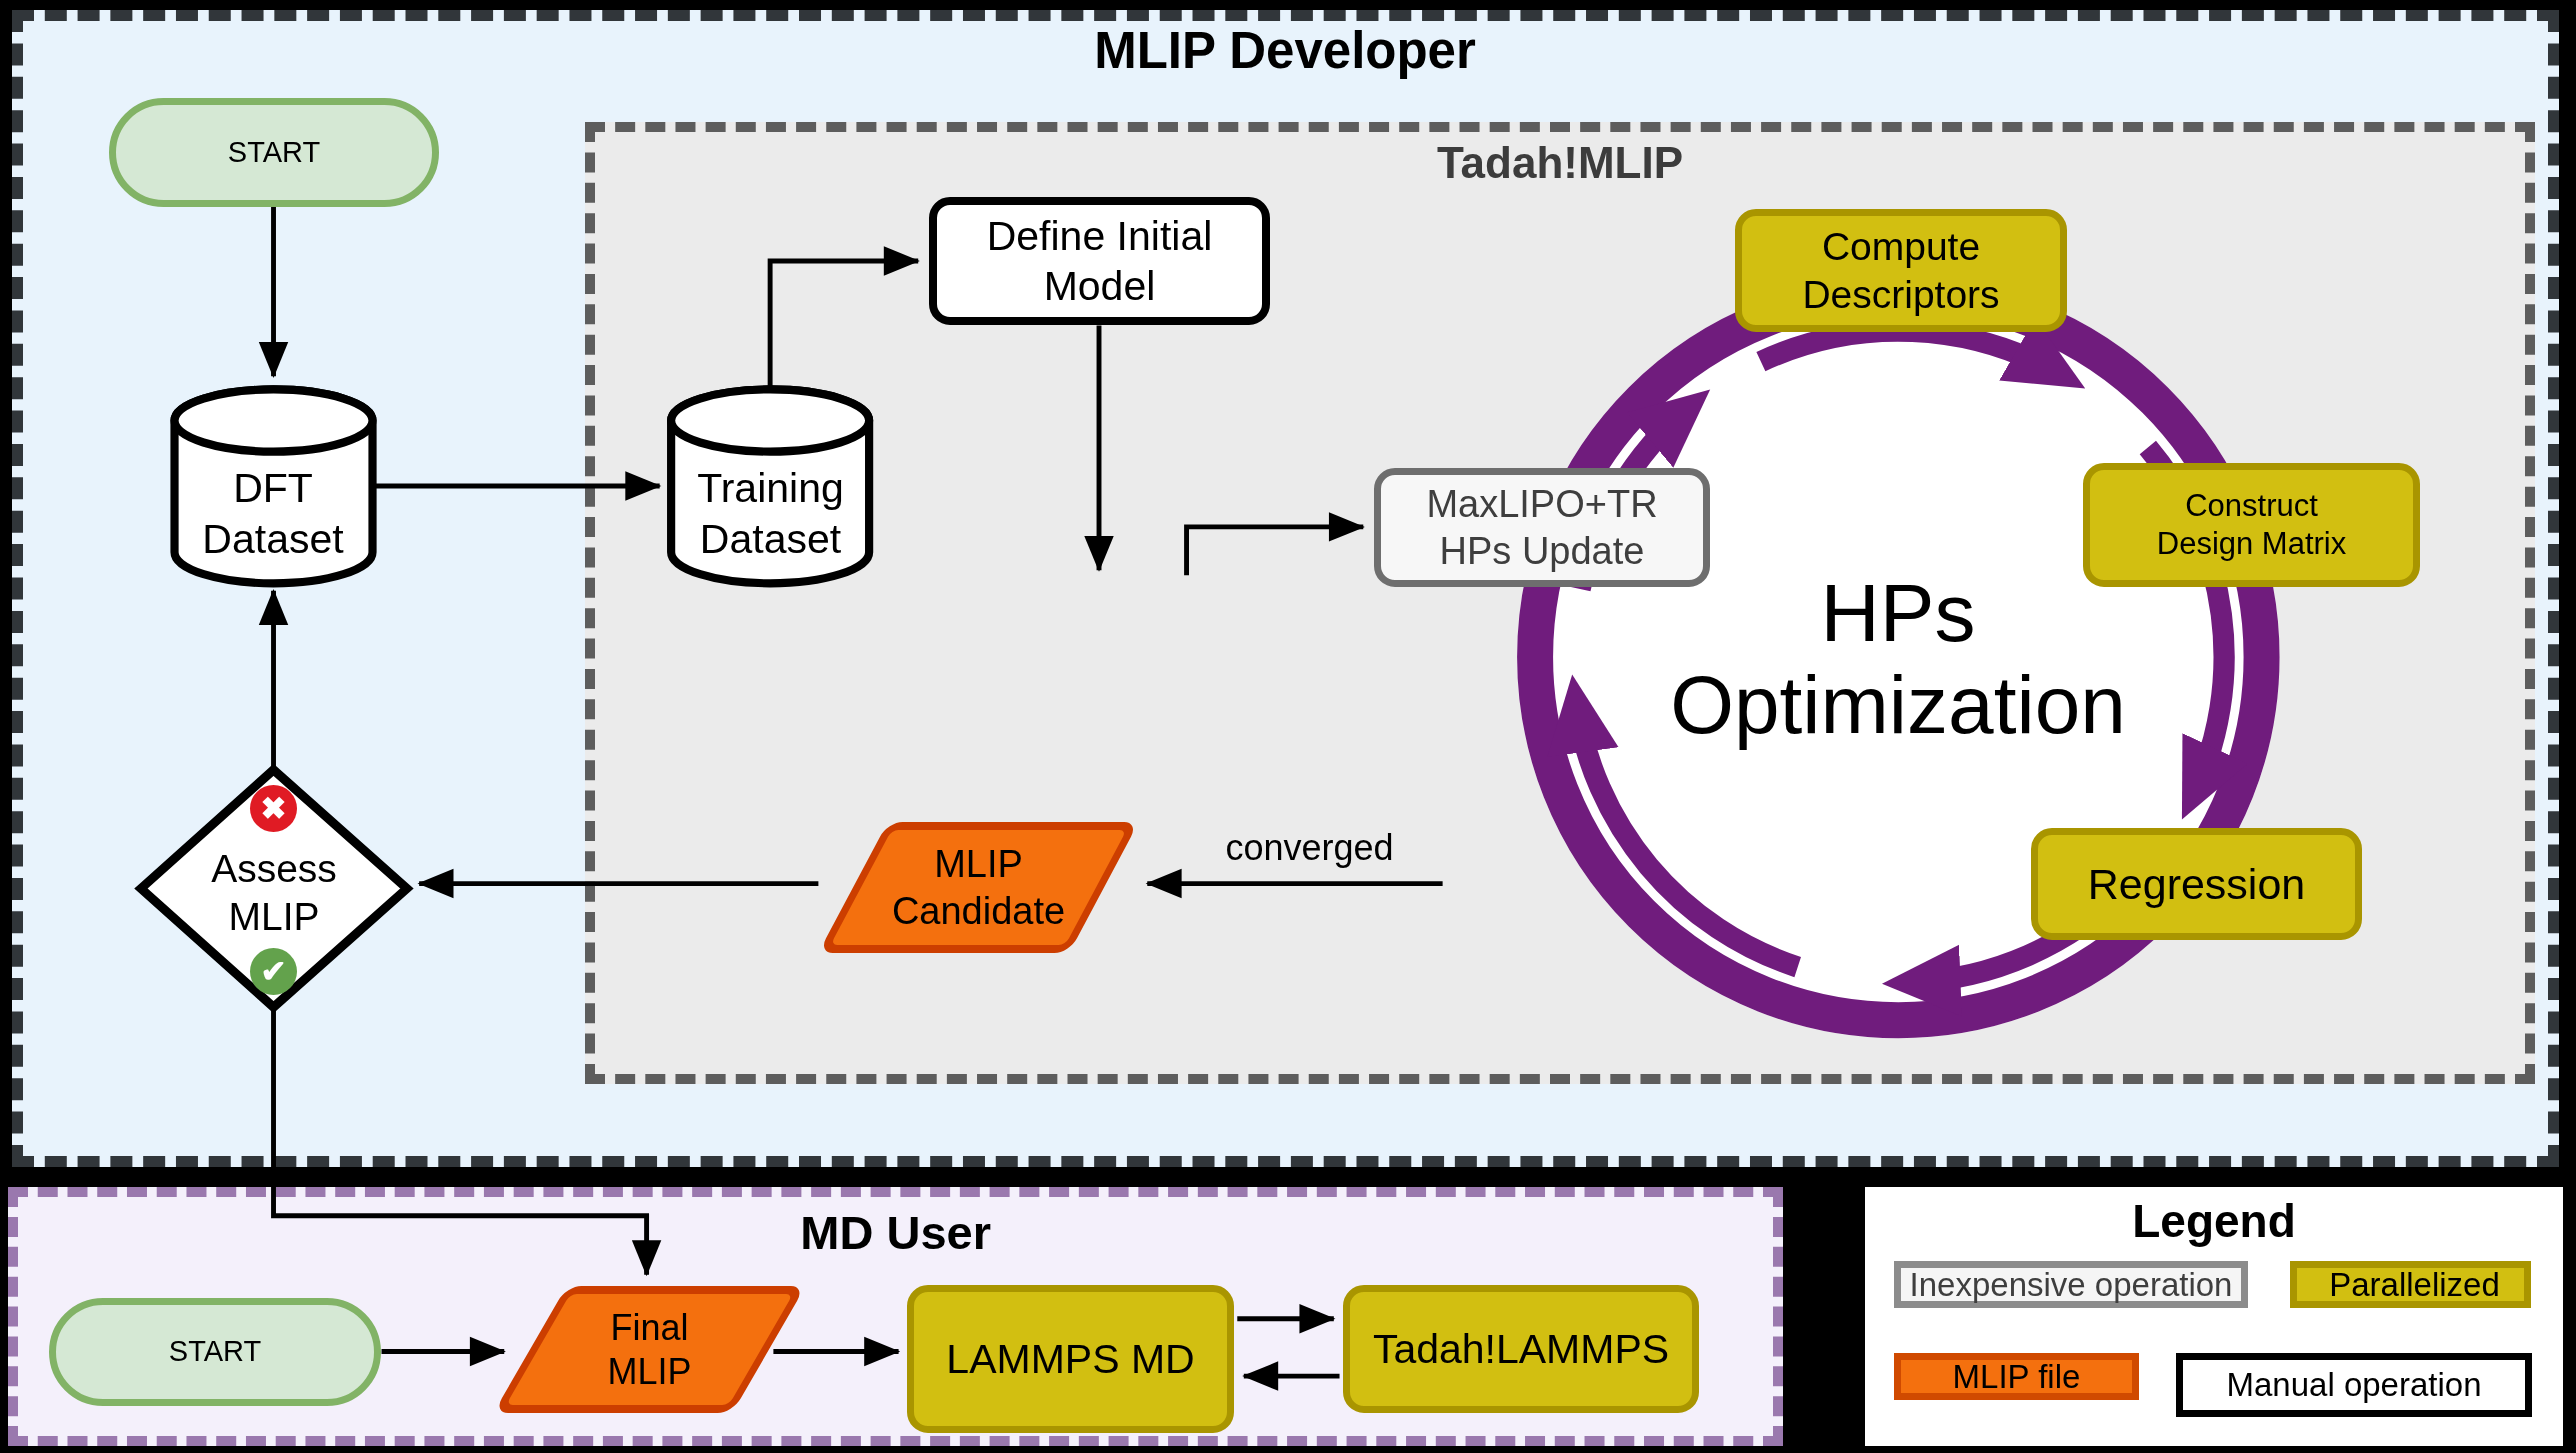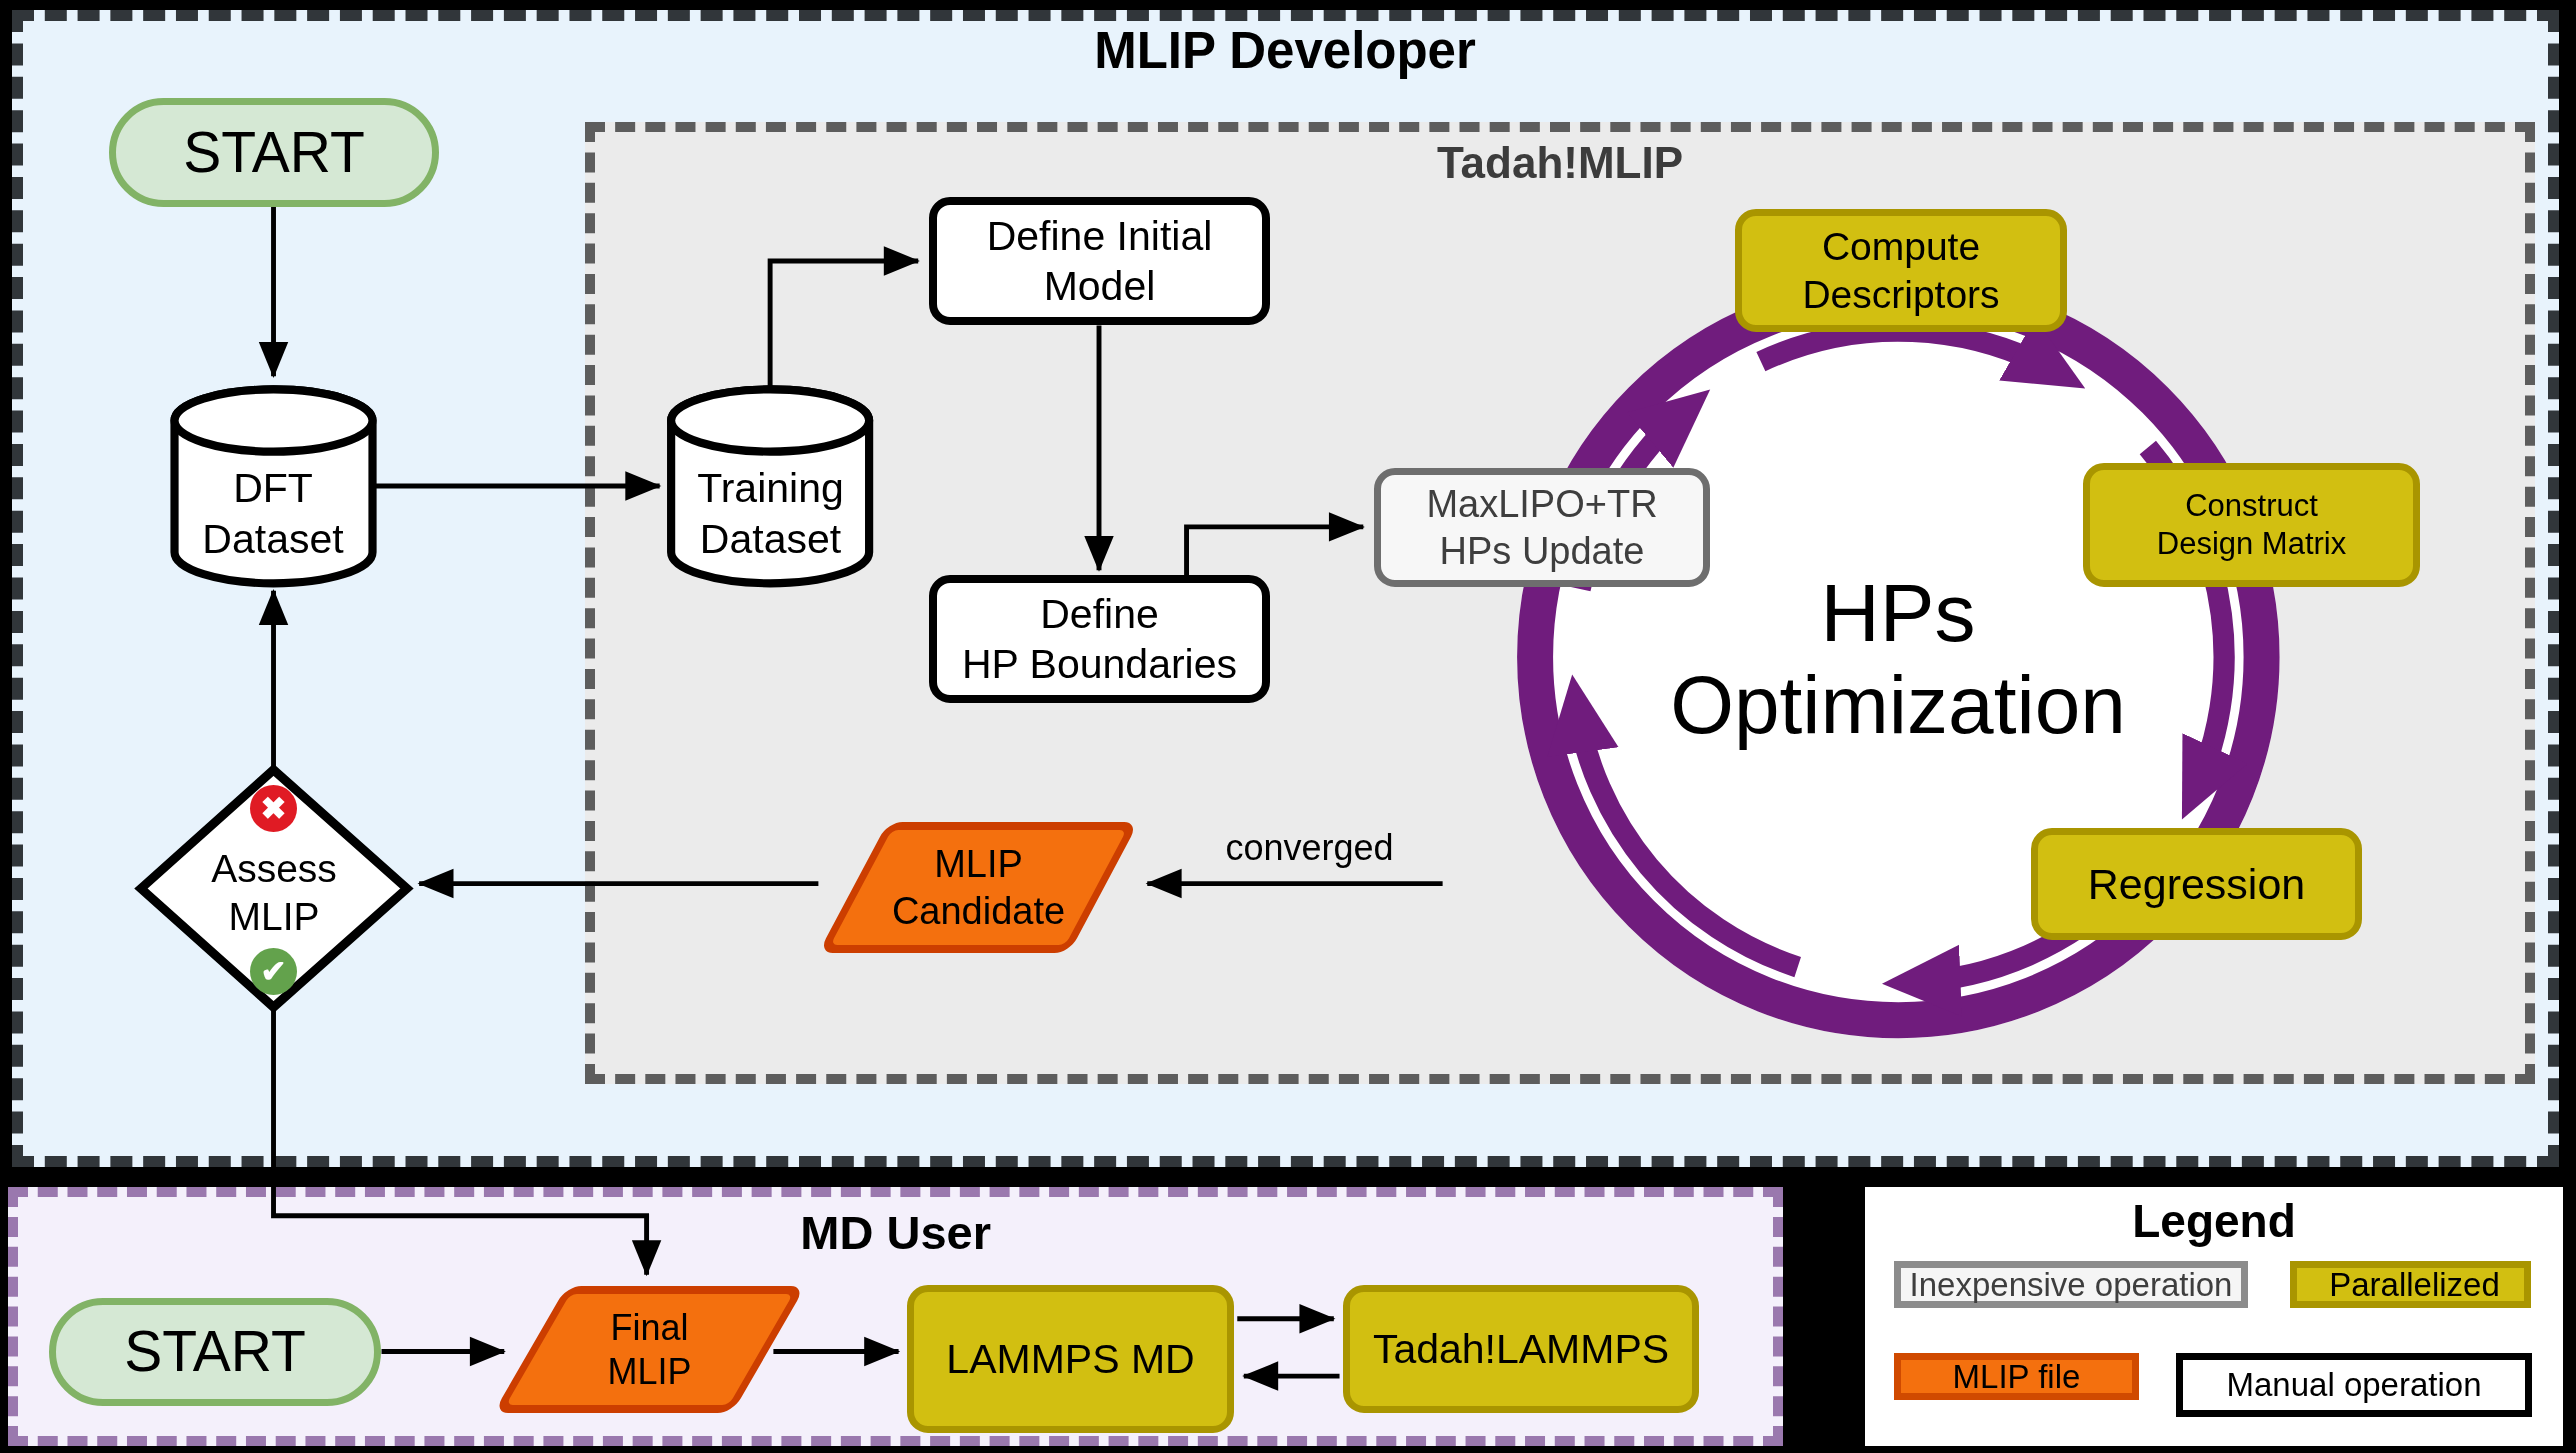--- a/index.html
+++ b/index.html
@@ -9,21 +9,21 @@
   .region-blue{left:11.5px;top:9.8px;width:2547px;height:1157px;background:#e8f3fc;border:11.5px dashed #31363a;}
   .region-gray{left:585px;top:122px;width:1950px;height:962px;background:#ebebeb;border:10.6px dashed #5d5d5d;}
   .region-md{left:8.2px;top:1187px;width:1775px;height:259px;background:#f4f0fb;border:10.6px dashed #9a78ae;}
   .region-legend{left:1865px;top:1187px;width:698px;height:259px;background:#ffffff;}
   svg.layer{position:absolute;left:0;top:0;z-index:2;}
   .lbl{position:absolute;display:flex;align-items:center;justify-content:center;text-align:center;
        white-space:pre-line;box-sizing:border-box;z-index:3;color:#000;line-height:1.22;}
   .title{font-weight:bold;z-index:3;}
   .node{position:absolute;display:flex;align-items:center;justify-content:center;text-align:center;
         white-space:pre-line;box-sizing:border-box;z-index:3;color:#000;line-height:1.22;}
-  .stadium{background:#d5e8d4;border:7.4px solid #82b366;border-radius:57px;font-size:57px;}
+  .stadium{background:#d5e8d4;border:7.4px solid #82b366;border-radius:57px;font-size:29px;}
   .white-box{background:#fff;border:8.2px solid #000;border-radius:21px;font-size:41px;}
   .yellow-box{background:#d2bf11;border:7.4px solid #a99500;border-radius:21px;font-size:41px;}
   .gray-box{background:#f7f7f7;border:7.4px solid #6e6e6e;border-radius:21px;font-size:38px;color:#3e3e3e;}
   .para{position:absolute;background:#f4700e;border:8.2px solid #cc3e00;border-radius:14.7px;
         box-sizing:border-box;z-index:3;}
   .skew28{transform:skewX(-28deg);}
   .skew30{transform:skewX(-30deg);}
   .para-lbl{font-size:38px;z-index:4;}
   .badge{position:absolute;width:47px;height:47px;border-radius:50%;display:flex;align-items:center;
          justify-content:center;color:#fff;font-size:31px;font-weight:bold;z-index:4;}
@@ -102,22 +102,20 @@
 
   <div class="lbl" style="left:174px;top:452px;width:198px;height:123px;font-size:41px;">DFT
 Dataset</div>
 
   <div class="lbl" style="left:671px;top:452px;width:199px;height:123px;font-size:41px;">Training
 Dataset</div>
 
   <div class="node white-box" style="left:929px;top:197px;width:341px;height:128px;">Define Initial
 Model</div>
 
-  <div class="node white-box" style="left:929px;top:575px;width:341px;height:128px;">Define
-HP Boundaries</div>
 
   <div class="node gray-box" style="left:1374px;top:468px;width:336px;height:119px;">MaxLIPO+TR
 HPs Update</div>
 
   <div class="lbl" style="left:1489px;top:524px;width:818px;height:270px;font-size:82px;line-height:1.12;">HPs
 Optimization</div>
 
   <div class="node yellow-box" style="left:1735px;top:209px;width:332px;height:123px;font-size:39px;">Compute
 Descriptors</div>
 

